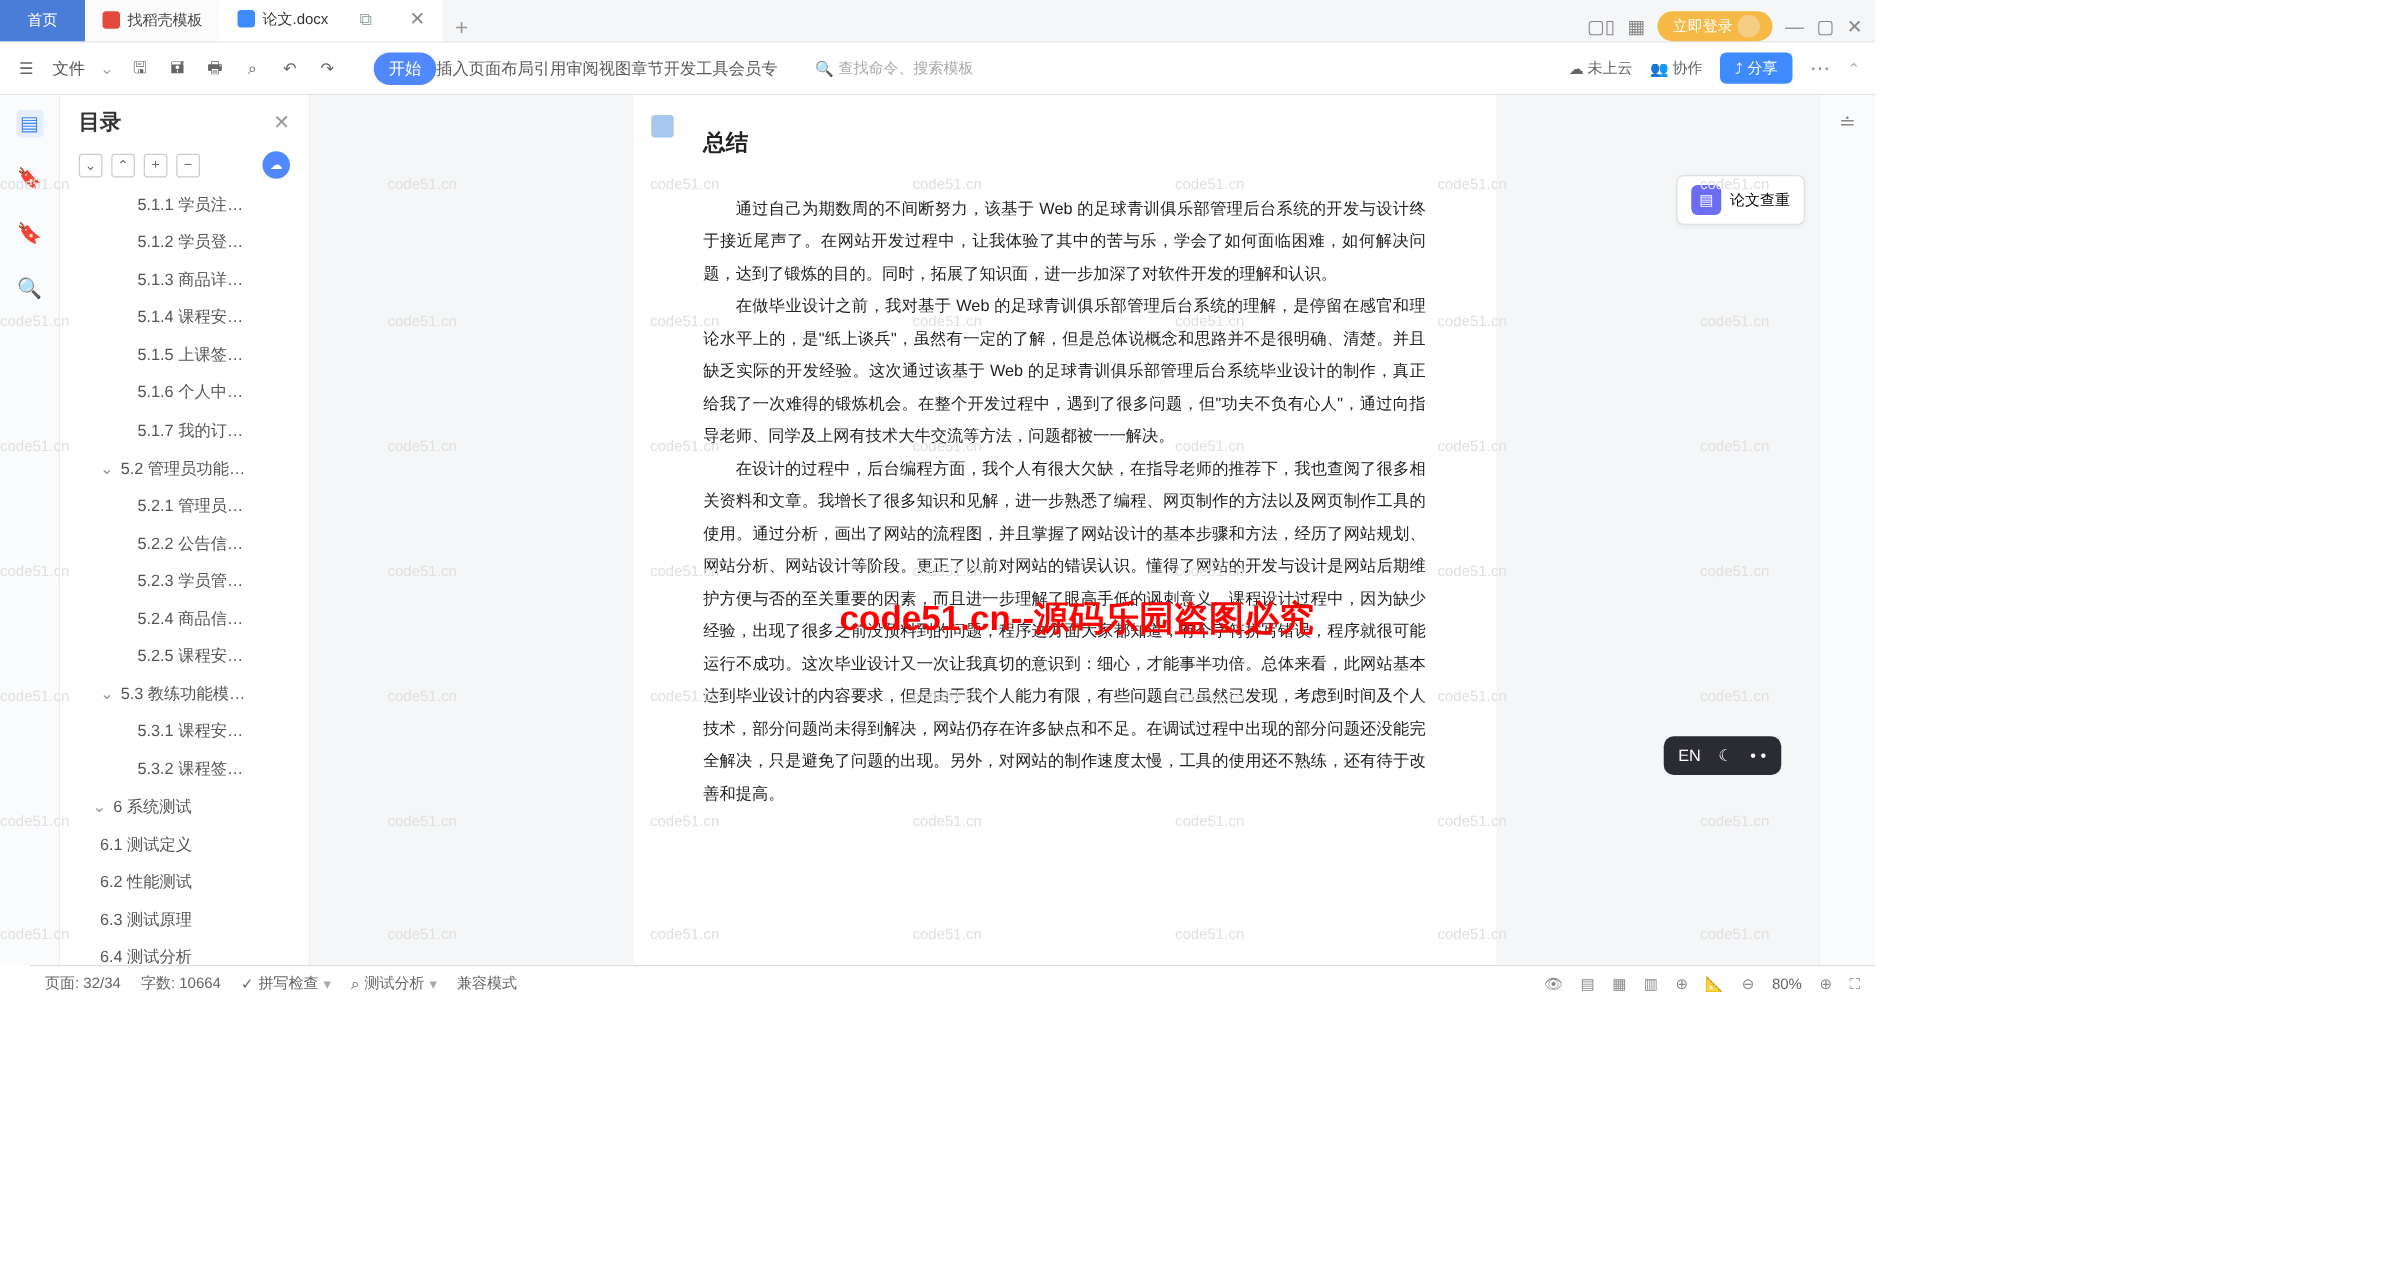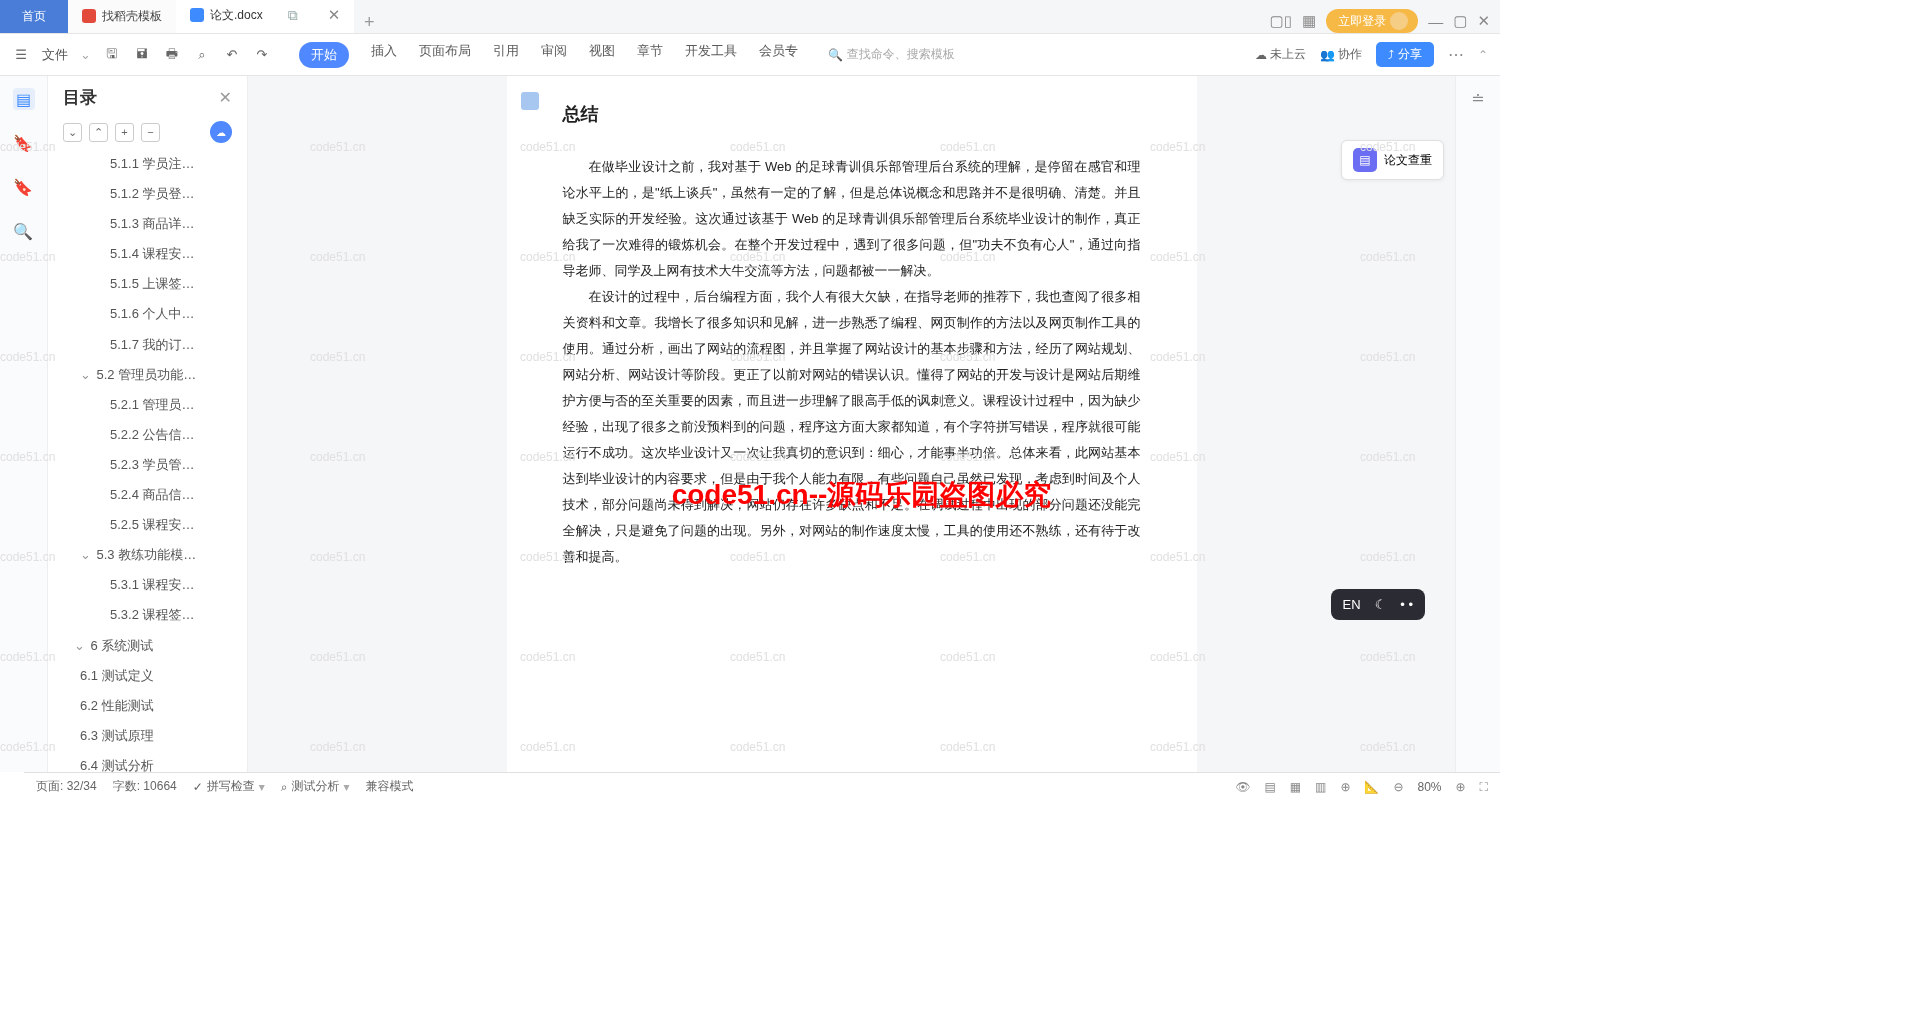--- a/index.html
+++ b/index.html
@@ -16,21 +16,21 @@
 .tab-plus { width: 30px; text-align: center; font-size: 18px; color: #999; cursor: pointer; }
 .spacer { flex: 1; }
 .title-right { display: flex; align-items: center; gap: 10px; padding-right: 10px; }
 .title-right .ico { color: #888; font-size: 15px; cursor: pointer; }
 .login-btn { background: #f7b946; color: #fff; border-radius: 15px; padding: 3px 10px 3px 12px; font-size: 12px; display: flex; align-items: center; gap: 4px; cursor: pointer; }
 .login-btn .av { width: 18px; height: 18px; background: #f5cd85; border-radius: 50%; }
 
 .toolbar { height: 42px; display: flex; align-items: center; padding: 0 12px; border-bottom: 1px solid #e5e5e5; font-size: 13px; color: #555; }
 .tb-left { display: flex; align-items: center; gap: 12px; }
 .tb-ico { width: 18px; height: 18px; color: #666; display: inline-flex; align-items: center; justify-content: center; cursor: pointer; }
-.menu { display: flex; gap: 22px; margin-left: 28px; align-items: flex-start; }
+.menu { display: flex; margin-left: 28px; align-items: center; }
 .menu-item { cursor: pointer; color: #5a5a5a; font-size: 13px; }
 .menu-item.active { background: #4f88ff; color: #fff; padding: 4px 12px; border-radius: 14px; }
 .search-box { margin-left: 30px; display: flex; align-items: center; color: #aaa; font-size: 12px; gap: 4px; }
 .tb-right { margin-left: auto; display: flex; align-items: center; gap: 14px; font-size: 12px; }
 .cloud { color: #666; display: flex; align-items: center; gap: 3px; cursor: pointer; }
 .share-btn { background: #3d8bff; color: #fff; padding: 4px 12px; border-radius: 5px; cursor: pointer; display: flex; align-items: center; gap: 4px; }
 .dots { color: #888; font-size: 16px; cursor: pointer; }
 
 .workspace { display: flex; height: calc(100% - 34px - 42px - 28px); }
 .left-rail { width: 48px; background: #fafbfc; border-right: 1px solid #eee; display: flex; flex-direction: column; align-items: center; padding-top: 12px; gap: 22px; }
@@ -191,20 +191,21 @@
         <div class="oi l2"><span>6.3 测试原理</span></div>
         <div class="oi l2"><span>6.4 测试分析</span></div>
         <div class="oi l1 selected"><span class="chev">⌄ </span><span>总结</span></div>
       </div>
   </div>
 
   <div class="doc-area">
     <div class="page">
       <div class="doc-ico"></div>
       <div class="htitle">总结</div>
+      <p>通过自己为期数周的不间断努力，该基于 Web 的足球青训俱乐部管理后台系统的开发与设计终于接近尾声了。在网站开发过程中，让我体验了其中的苦与乐，学会了如何面临困难，如何解决问题，达到了锻炼的目的。同时，拓展了知识面，进一步加深了对软件开发的理解和认识。</p>
       <p>在做毕业设计之前，我对基于 Web 的足球青训俱乐部管理后台系统的理解，是停留在感官和理论水平上的，是"纸上谈兵"，虽然有一定的了解，但是总体说概念和思路并不是很明确、清楚。并且缺乏实际的开发经验。这次通过该基于 Web 的足球青训俱乐部管理后台系统毕业设计的制作，真正给我了一次难得的锻炼机会。在整个开发过程中，遇到了很多问题，但"功夫不负有心人"，通过向指导老师、同学及上网有技术大牛交流等方法，问题都被一一解决。</p>
       <p>在设计的过程中，后台编程方面，我个人有很大欠缺，在指导老师的推荐下，我也查阅了很多相关资料和文章。我增长了很多知识和见解，进一步熟悉了编程、网页制作的方法以及网页制作工具的使用。通过分析，画出了网站的流程图，并且掌握了网站设计的基本步骤和方法，经历了网站规划、网站分析、网站设计等阶段。更正了以前对网站的错误认识。懂得了网站的开发与设计是网站后期维护方便与否的至关重要的因素，而且进一步理解了眼高手低的讽刺意义。课程设计过程中，因为缺少经验，出现了很多之前没预料到的问题，程序这方面大家都知道，有个字符拼写错误，程序就很可能运行不成功。这次毕业设计又一次让我真切的意识到：细心，才能事半功倍。总体来看，此网站基本达到毕业设计的内容要求，但是由于我个人能力有限，有些问题自己虽然已发现，考虑到时间及个人技术，部分问题尚未得到解决，网站仍存在许多缺点和不足。在调试过程中出现的部分问题还没能完全解决，只是避免了问题的出现。另外，对网站的制作速度太慢，工具的使用还不熟练，还有待于改善和提高。</p>
     </div>
     <div class="redwm">code51.cn--源码乐园盗图必究</div>
   </div>
 
   <div class="right-rail">
     <div class="rr-ico">≐</div>
   </div>
 </div>

